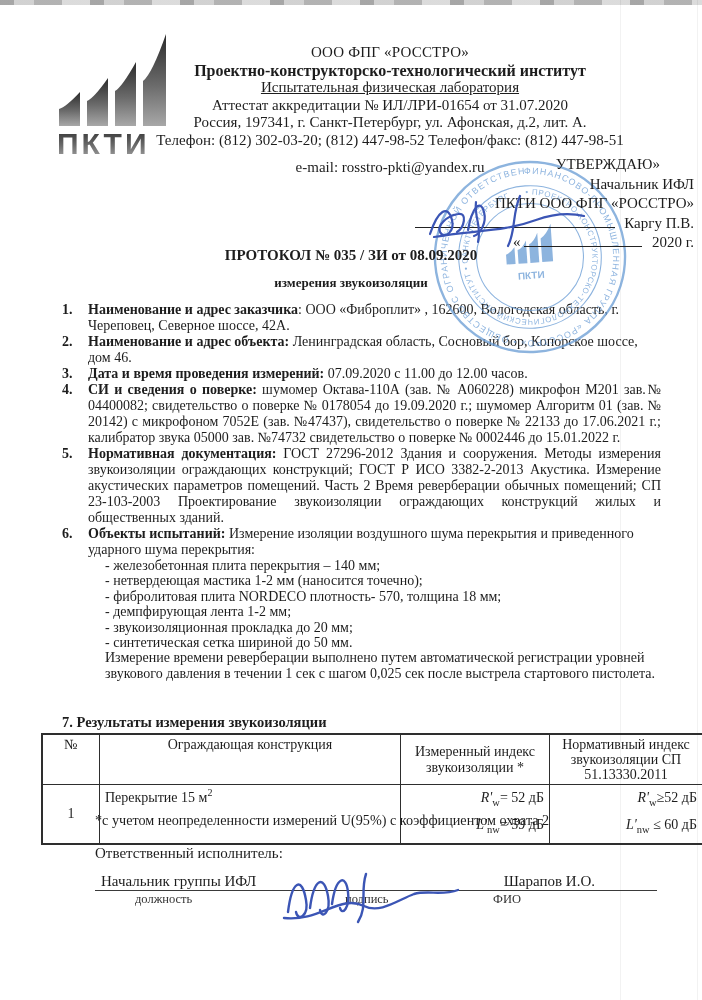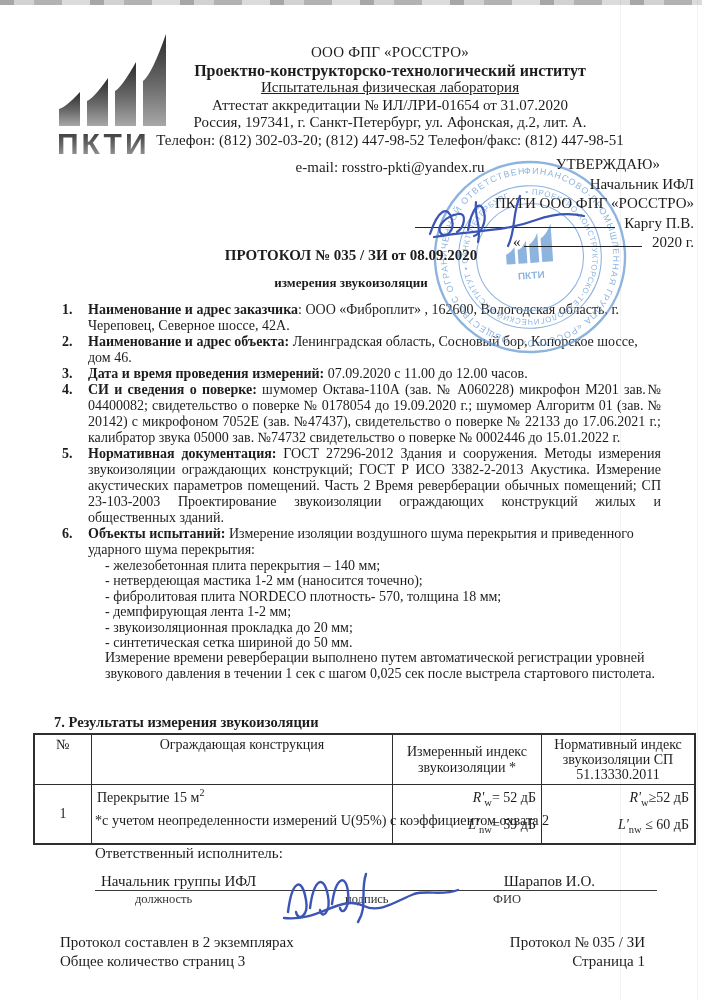--- a/index.html
+++ b/index.html
@@ -39,21 +39,21 @@
   
   .body-list{position:absolute;top:302px;left:41px;width:620px;font-size:14px;line-height:16px;}
   .item{display:flex;margin-left:21px;}
   .item .num{width:26px;flex:none;font-weight:bold;}
   .item .ibody{flex:1;}
   .item .just{text-align:justify;}
   .subitem{margin-left:17px;line-height:15.4px;}
   .para{margin-left:17px;}
 
   
-  .results{position:absolute;top:714px;left:33px;width:620px;font-size:14px;}
+  .results{position:absolute;top:714px;left:41px;width:620px;font-size:14px;}
   .results .heading{font-weight:bold;margin-left:21px;margin-bottom:2px;font-size:14.5px;}
   table.res{border-collapse:collapse;width:618px;table-layout:fixed;}
   table.res th,table.res td{border:1.6px solid #2e2e2e;padding:2px 5px;font-weight:normal;}
   table.res{border:2.2px solid #2e2e2e;}
   th.c1{width:46px;vertical-align:top;text-align:center;}
   th.c2{width:290px;vertical-align:top;text-align:center;}
   th.c3{width:138px;text-align:center;line-height:16px;}
   th.c4{width:142px;text-align:center;line-height:15px;}
   td.c1{text-align:center;vertical-align:middle;}
   td.c2{vertical-align:top;}
@@ -256,24 +256,14 @@
         </g>
       </svg>
     </div>
     <div class="captions">
       <span class="cap-pos">должность</span>
       <span class="cap-sig">подпись</span>
       <span class="cap-name">ФИО</span>
     </div>
   </div>
 
-  <div class="footer">
-    <div class="left">
-      <div>Протокол составлен в 2 экземплярах</div>
-      <div>Общее количество страниц 3</div>
-    </div>
-    <div class="right">
-      <div>Протокол № 035 / ЗИ</div>
-      <div>Страница 1</div>
-    </div>
-  </div>
 
 </div>
 
 </body></html>

